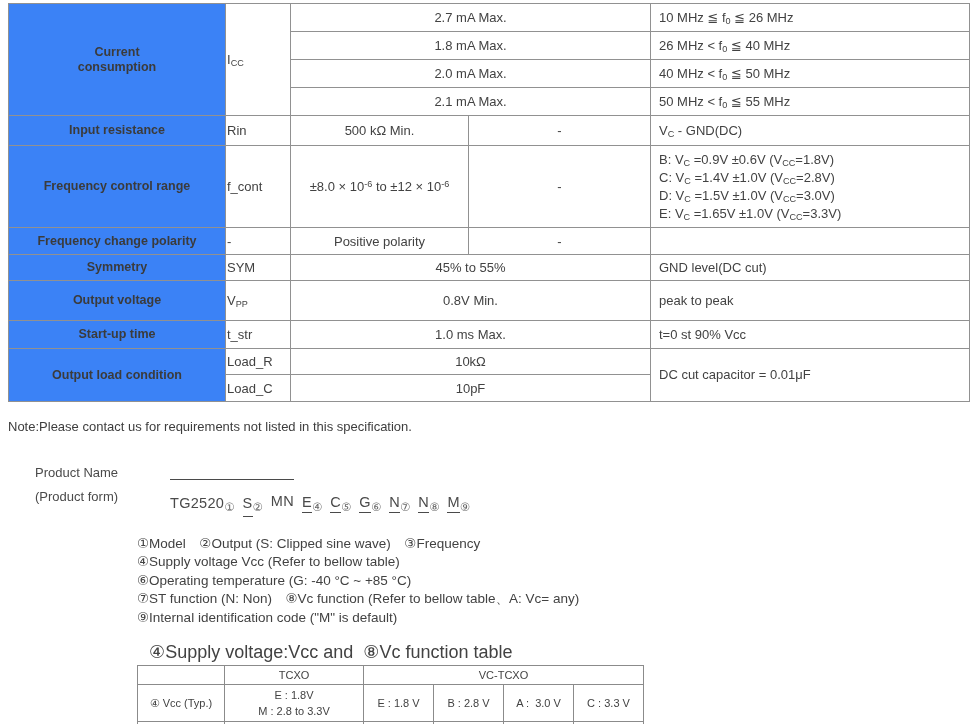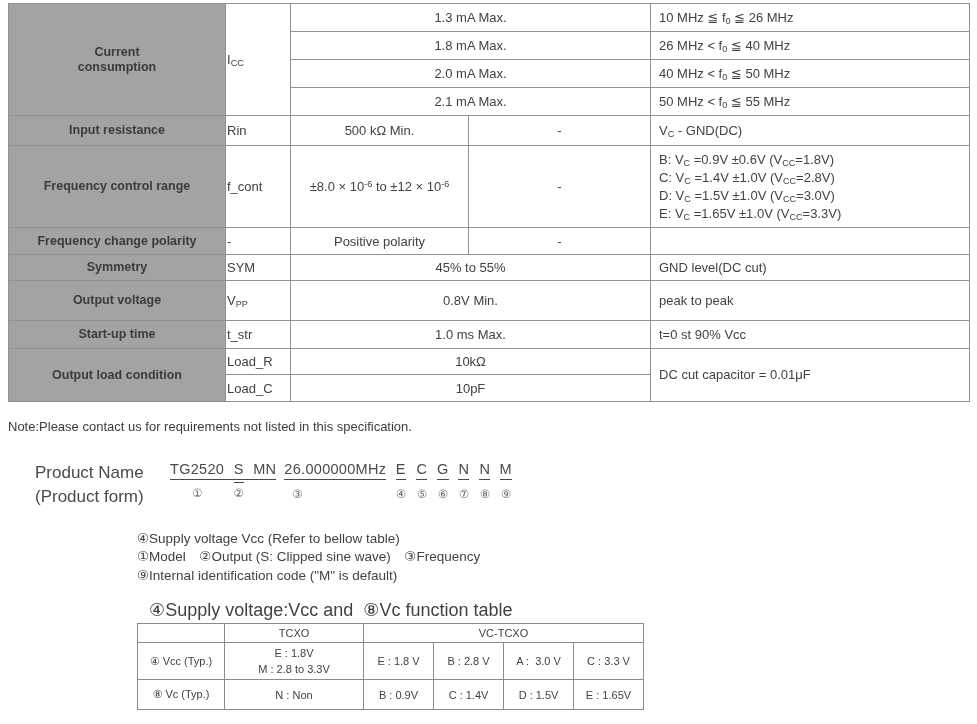--- a/index.html
+++ b/index.html
@@ -14,46 +14,46 @@
   
   table.spec{
     border-collapse:collapse;table-layout:fixed;
     margin:3px 0 0 8px;width:961px;
   }
   table.spec td{
     border:1px solid #919191;font-size:13px;color:#424242;
     padding:2px 8px;vertical-align:middle;overflow:hidden;
   }
   table.spec td.param{
-    background:#a3a3a3;font-weight:bold;text-align:center;
+    background:#3b82f6;font-weight:bold;text-align:center;
     color:#3b3b3b;font-size:12.5px;line-height:15px;
   }
   table.spec td.sym{text-align:left;padding-left:1px;}
   table.spec td.val{text-align:center;}
   table.spec td.cond{text-align:left;line-height:18px;}
   tr.r-cc{height:28px;}
   tr.r-in{height:30px;}
   tr.r-fcr{height:82px;}
   tr.r-fcp{height:27px;}
   tr.r-sym{height:26px;}
   tr.r-ov{height:40px;}
   tr.r-st{height:28px;}
   tr.r-lr{height:26px;}
   tr.r-lc{height:27px;}
 
   
   .note{margin:17px 0 0 8px;font-size:13px;color:#3d3d3d;}
 
   
   .product{display:flex;margin:27px 0 0 35px;align-items:flex-start;}
-  .pn-labels{width:135px;font-size:17px;color:#4a4a4a;line-height:24px;flex:none;}
+  .pn-labels{width:135px;font-size:13px;color:#4a4a4a;line-height:24px;flex:none;}
   .pn-segs{display:flex;gap:8px;align-items:flex-start;}
   .pn-group{display:flex;gap:8px;position:relative;align-items:flex-start;}
   .pn-group::after{content:"";position:absolute;left:0;right:0;top:18px;height:1px;background:#4a4a4a;}
-  .pn-seg{display:flex;flex-direction:column;align-items:center;min-width:13px;}
+  .pn-seg{display:flex;flex-direction:row;align-items:center;min-width:13px;margin-top:32px;}
   .pn-text{font-size:14.5px;color:#4a4a4a;height:18px;line-height:17px;letter-spacing:0.3px;white-space:pre;}
   .pn-seg.standalone .pn-text{border-bottom:1px solid #4a4a4a;}
   .pn-text.double{border-bottom:1px solid #4a4a4a;padding-bottom:3px;margin-bottom:-4px;height:18px;}
   .pn-num{margin-top:7px;font-size:11.5px;color:#666666;}
   .pn-seg.freq{align-items:flex-start;}
   .pn-seg.freq .pn-num{padding-left:8px;}
 
   
   .legend{margin:21px 0 0 137px;font-size:13.5px;color:#424242;}
   .legend-line{line-height:18.4px;white-space:pre-wrap;}
@@ -81,21 +81,21 @@
     <col style="width:217px">
       <col style="width:65px">
       <col style="width:178px">
       <col style="width:182px">
       <col style="width:319px">
   </colgroup>
   <tbody>
     <tr class="r-cc">
       <td class="param" rowspan="4">Current<br>consumption</td>
       <td class="sym" rowspan="4">I<sub>CC</sub></td>
-      <td class="val" colspan="2">1.3 mA Max.</td>
+      <td class="val" colspan="2">2.7 mA Max.</td>
       <td class="cond">10 MHz ≦ f<sub>0</sub> ≦ 26 MHz</td>
     </tr>
     <tr class="r-cc">
       <td class="val" colspan="2">1.8 mA Max.</td>
       <td class="cond">26 MHz &lt; f<sub>0</sub> ≦ 40 MHz</td>
     </tr>
     <tr class="r-cc">
       <td class="val" colspan="2">2.0 mA Max.</td>
       <td class="cond">40 MHz &lt; f<sub>0</sub> ≦ 50 MHz</td>
     </tr>
@@ -177,24 +177,20 @@
       </div>
       <div class="pn-seg">
         <span class="pn-text double">S</span>
         <span class="pn-num">②</span>
       </div>
       <div class="pn-seg">
         <span class="pn-text">MN</span>
         <span class="pn-num"></span>
       </div>
     </div>
-    <div class="pn-seg standalone freq">
-      <span class="pn-text">26.000000MHz</span>
-      <span class="pn-num">③</span>
-    </div>
     <div class="pn-seg standalone">
       <span class="pn-text">E</span>
       <span class="pn-num">④</span>
     </div>
     <div class="pn-seg standalone">
       <span class="pn-text">C</span>
       <span class="pn-num">⑤</span>
     </div>
     <div class="pn-seg standalone">
       <span class="pn-text">G</span>
@@ -209,22 +205,24 @@
       <span class="pn-num">⑧</span>
     </div>
     <div class="pn-seg standalone">
       <span class="pn-text">M</span>
       <span class="pn-num">⑨</span>
     </div>
   </div>
 </div>
 
 <div class="legend">
+  <div class="legend-line">①Model　②Output (S: Clipped sine wave)　③Frequency</div>
   <div class="legend-line">④Supply voltage Vcc (Refer to bellow table)</div>
-  <div class="legend-line">①Model　②Output (S: Clipped sine wave)　③Frequency</div>
+  <div class="legend-line">⑥Operating temperature (G: -40 °C ~ +85 °C)</div>
+  <div class="legend-line">⑦ST function (N: Non)　⑧Vc function (Refer to bellow table、A: Vc= any)</div>
   <div class="legend-line">⑨Internal identification code ("M" is default)</div>
 </div>
 
 <div class="supply">
   <div class="supply-title">④Supply voltage:Vcc and  ⑧Vc function table</div>
   <table class="supply-table">
     <colgroup>
       <col style="width:87px">
         <col style="width:139px">
         <col style="width:70px">

